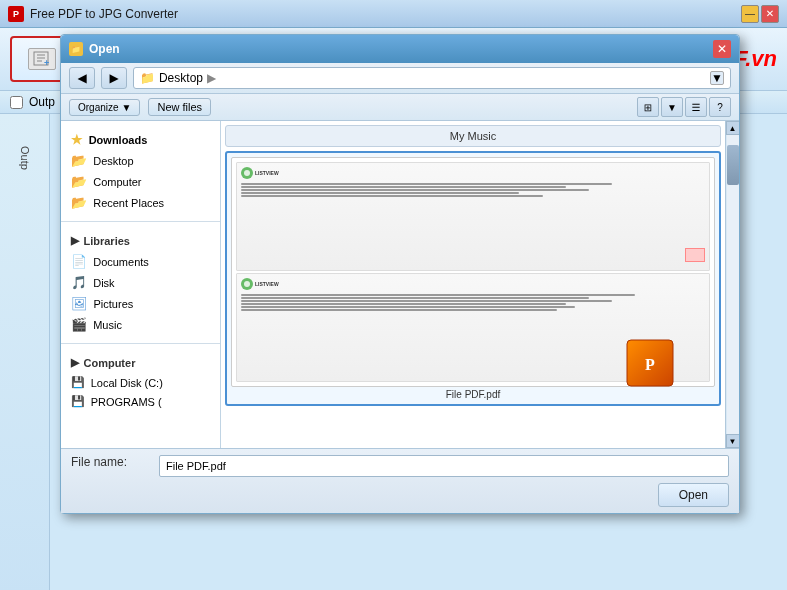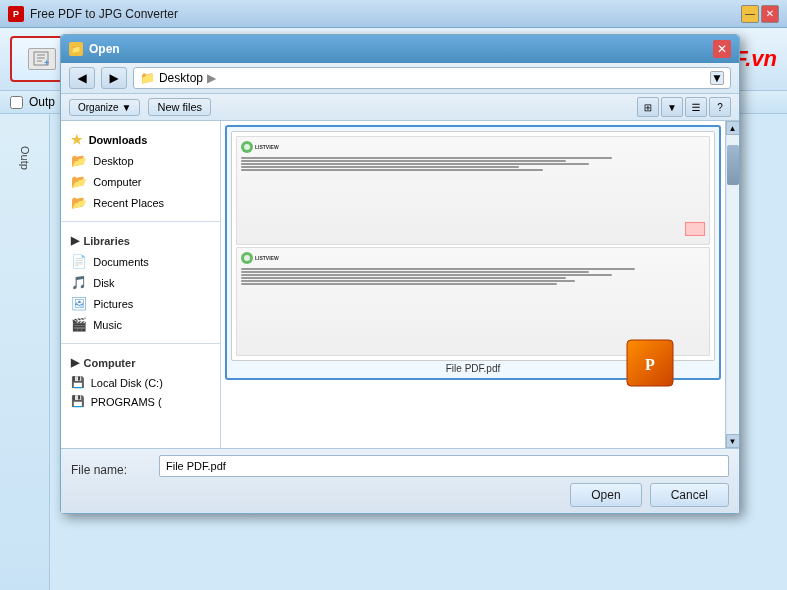--- a/index.html
+++ b/index.html
@@ -439,21 +439,21 @@
     .dialog-bottom {
       background: linear-gradient(to bottom, #e8f0f8, #d8e4f0);
       padding: 6px 10px;
       border-top: 1px solid #b0c8dc;
       display: flex;
       flex-direction: column;
       gap: 6px;
     }
     .filename-row {
       display: flex;
-      align-items: flex-end;
+      align-items: flex-start;
       gap: 8px;
     }
     .filename-label {
       font-size: 12px;
       color: #333;
       width: 80px;
     }
     .filename-input {
       flex: 1;
       height: 22px;
@@ -643,20 +643,21 @@
               <span>Local Disk (C:)</span>
             </div>
             <div class="sidebar-item">
               <span class="computer-icon">💾</span>
               <span>PROGRAMS (</span>
             </div>
           </div>
         </div>
 
         <div class="dialog-main">
+          <div style="text-align:center; padding:4px; font-size:11px; color:#333; background:#e8f0f8; border:1px solid #c0d0e0; border-radius:3px; margin-bottom:4px;">My Music</div>
 
           <div class="pdf-file-item">
             <div class="pdf-thumbnail">
 
               <div class="pdf-slide">
                 <div style="display:flex; align-items:center; gap:2px; margin-bottom:2px;">
                   <div style="width:12px;height:12px;background:#66bb66;border-radius:50%;display:flex;align-items:center;justify-content:center;">
                     <svg width="8" height="8" viewBox="0 0 8 8">
                         <circle cx="4" cy="4" r="3" fill="white" opacity="0.8"></circle>
                       </svg>
@@ -718,20 +719,19 @@
         </div>
       </div>
 
       <div class="dialog-bottom">
         <div class="filename-row">
           <span class="filename-label">File name:</span>
           <input class="filename-input" type="text" value="File PDF.pdf" style="">
         </div>
         <div class="dialog-action-row">
           <button class="dialog-action-btn">Open</button>
-          <button class="dialog-action-btn">Cancel</button>
         </div>
       </div>
 
     </div>
 
   </div>
 </div>
 
 </body></html>

